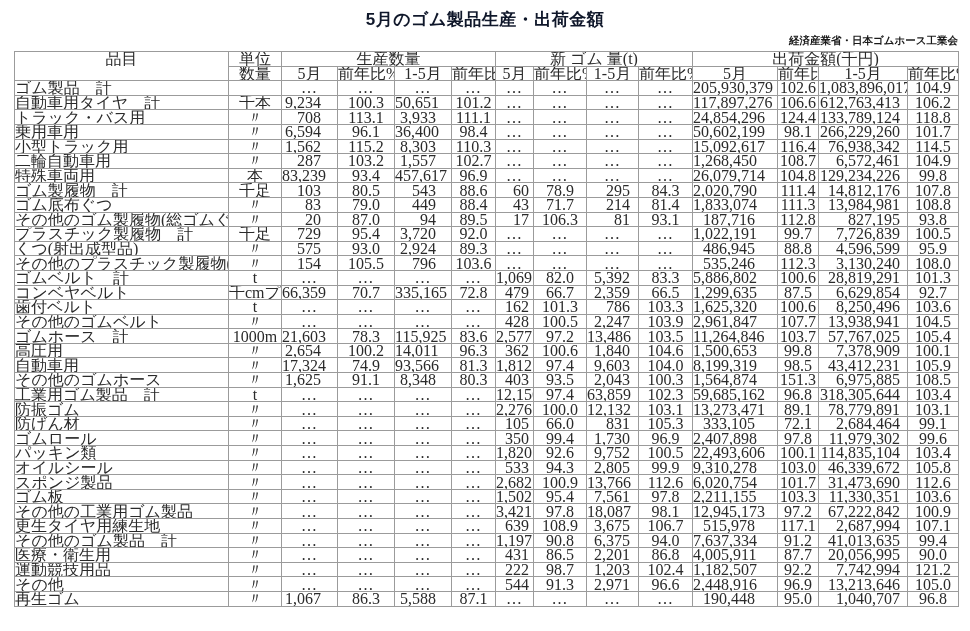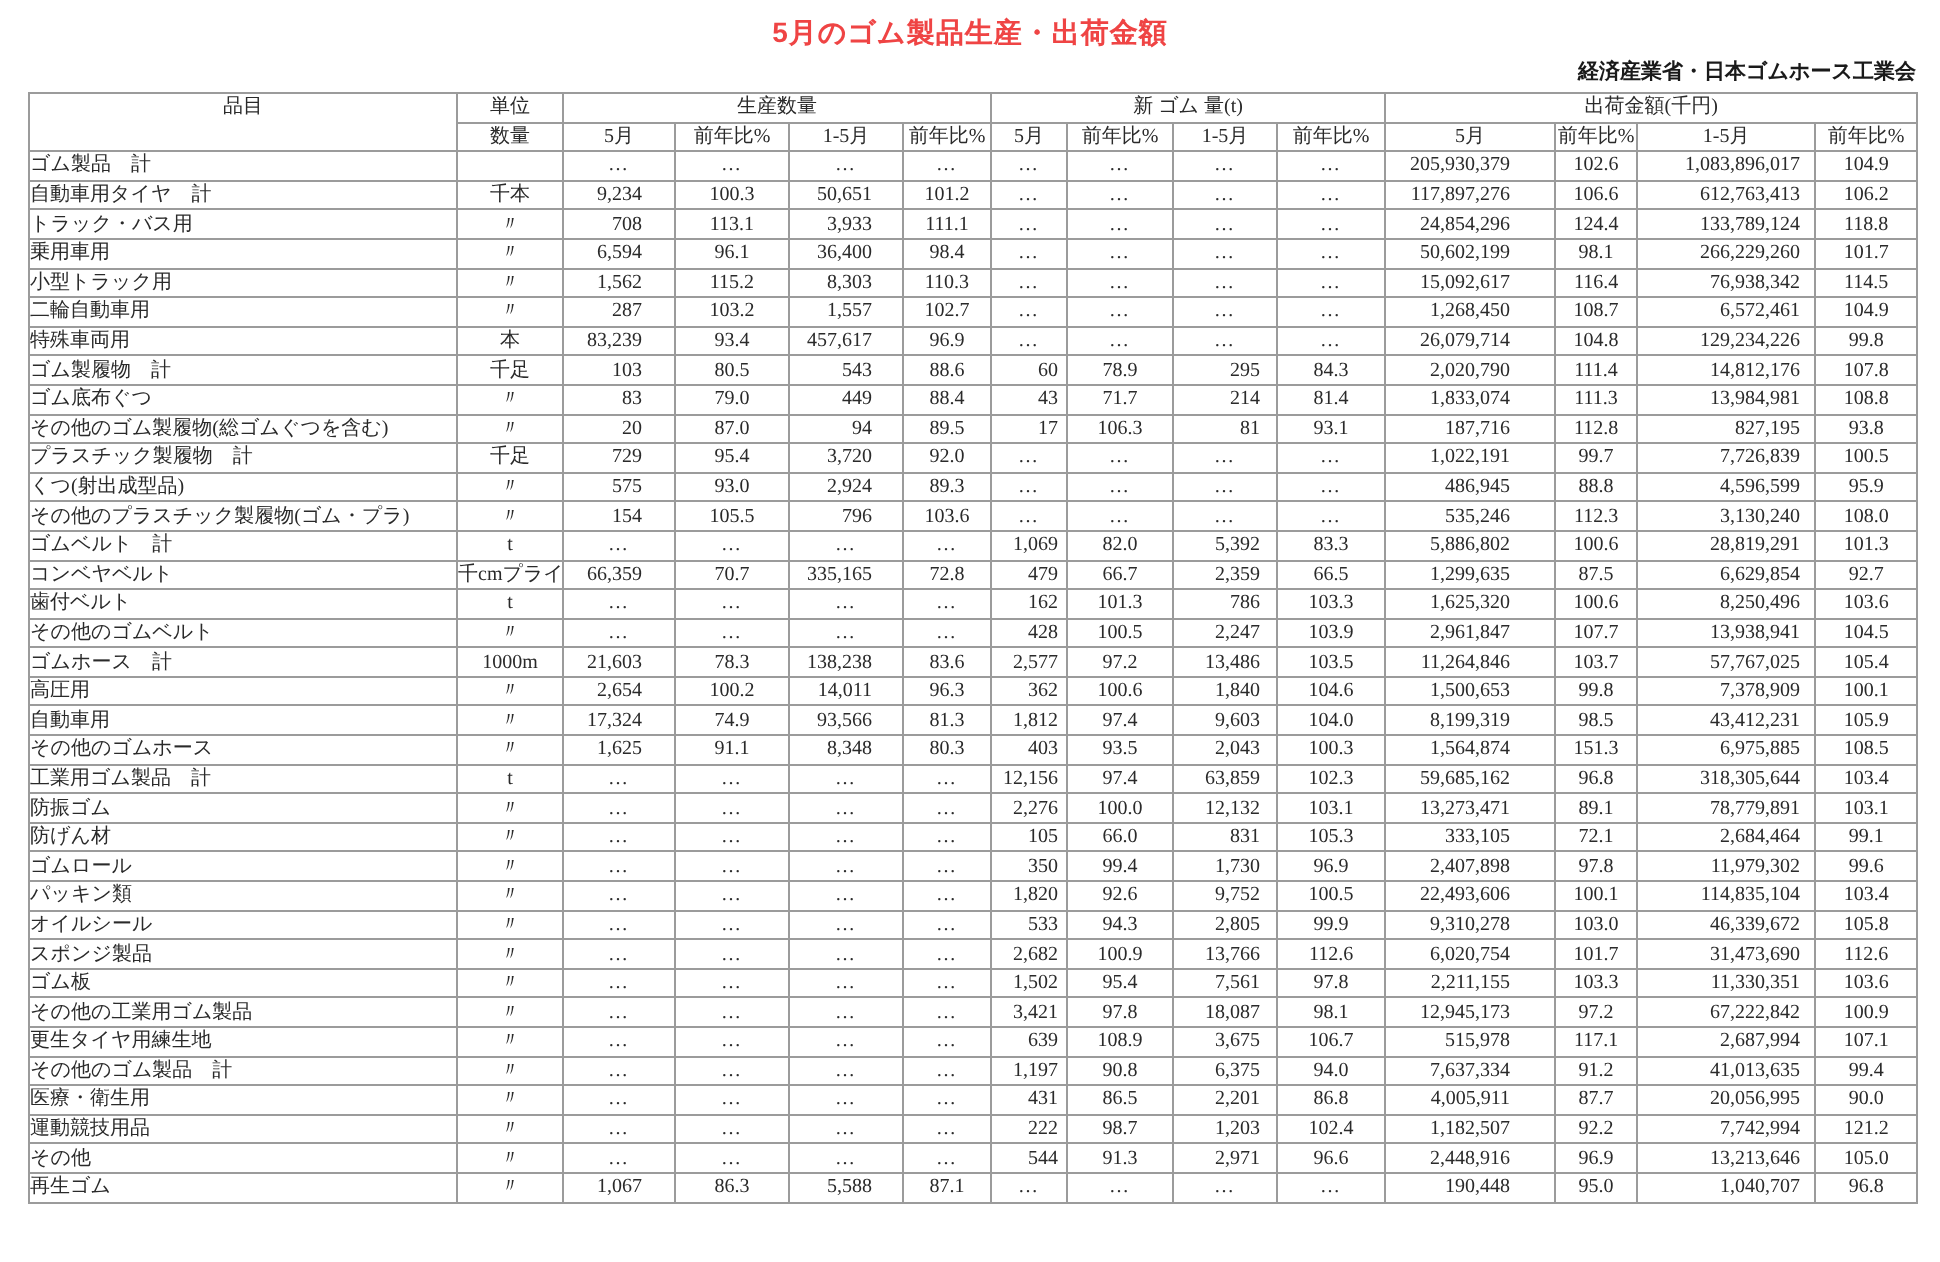--- a/index.html
+++ b/index.html
@@ -6,40 +6,40 @@
     margin: 0; padding: 0;
     width: 970px; height: 631px;
     background: #ffffff;
     color: #1f1f1f;
   }
   .page { position: relative; width: 970px; height: 631px; overflow: hidden; }
   .title {
     padding-top: 8px;
     text-align: center;
     font-family: "Liberation Sans", "DejaVu Sans", sans-serif;
-    font-size: 14px;
+    font-size: 17px;
     font-weight: bold;
     letter-spacing: 0.5px;
-    color: #ef4444;
+    color: #0f172a;
   }
   .attribution {
     text-align: right;
     margin: 3px 12px 3px 0;
     font-family: "Liberation Sans", "DejaVu Sans", sans-serif;
     font-size: 10.5px;
     font-weight: bold;
     color: #1a1a1a;
   }
   table.stat {
     margin-left: 14px;
     width: 944px;
     border-collapse: collapse;
     table-layout: fixed;
     font-family: "Liberation Serif", "DejaVu Serif", serif;
-    font-size: 10px;
+    font-size: 16px;
     color: #2a2a2a;
   }
   table.stat th, table.stat td {
     border: 1px solid #9b9b9b;
     height: 13.6px;
     line-height: 13px;
     padding: 0;
     overflow: hidden;
     white-space: nowrap;
     font-weight: normal;
@@ -388,21 +388,21 @@
           <td class="num">2,961,847</td>
           <td class="num">107.7</td>
           <td class="num">13,938,941</td>
           <td class="num">104.5</td>
         </tr>
         <tr>
           <td class="item ind1">ゴムホース　計</td>
           <td class="unit">1000m</td>
           <td class="num">21,603</td>
           <td class="num">78.3</td>
-          <td class="num">138,238</td>
+          <td class="num">115,925</td>
           <td class="num">83.6</td>
           <td class="num">2,577</td>
           <td class="num">97.2</td>
           <td class="num">13,486</td>
           <td class="num">103.5</td>
           <td class="num">11,264,846</td>
           <td class="num">103.7</td>
           <td class="num">57,767,025</td>
           <td class="num">105.4</td>
         </tr>

